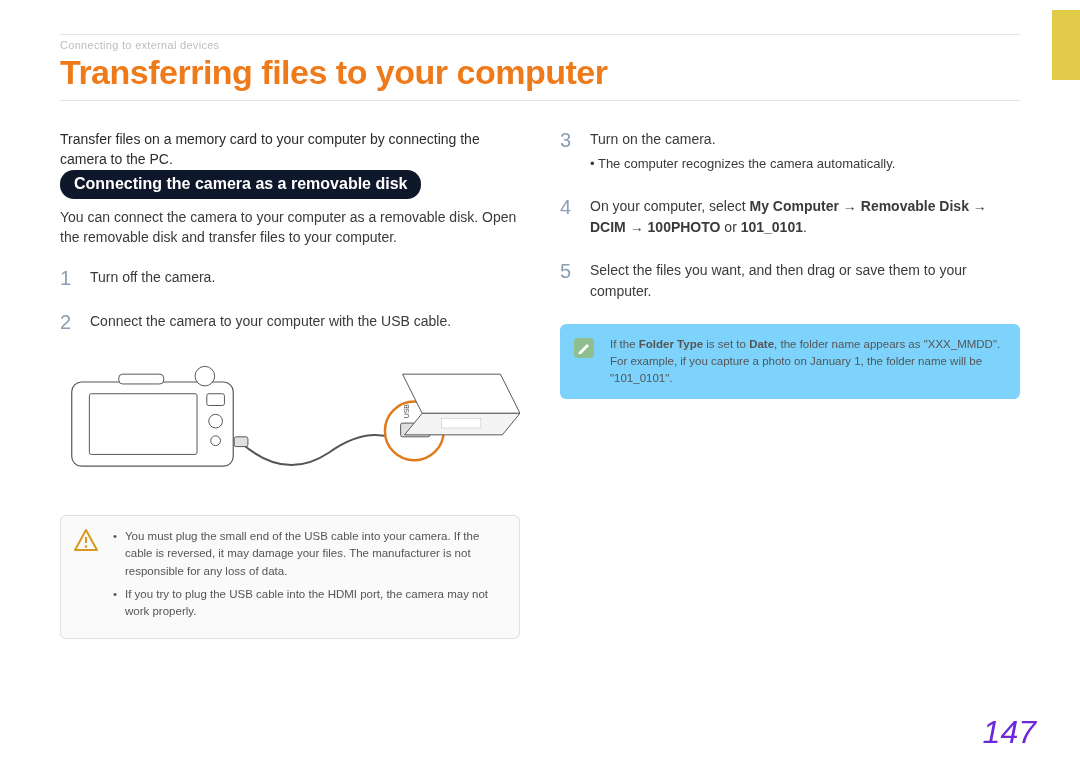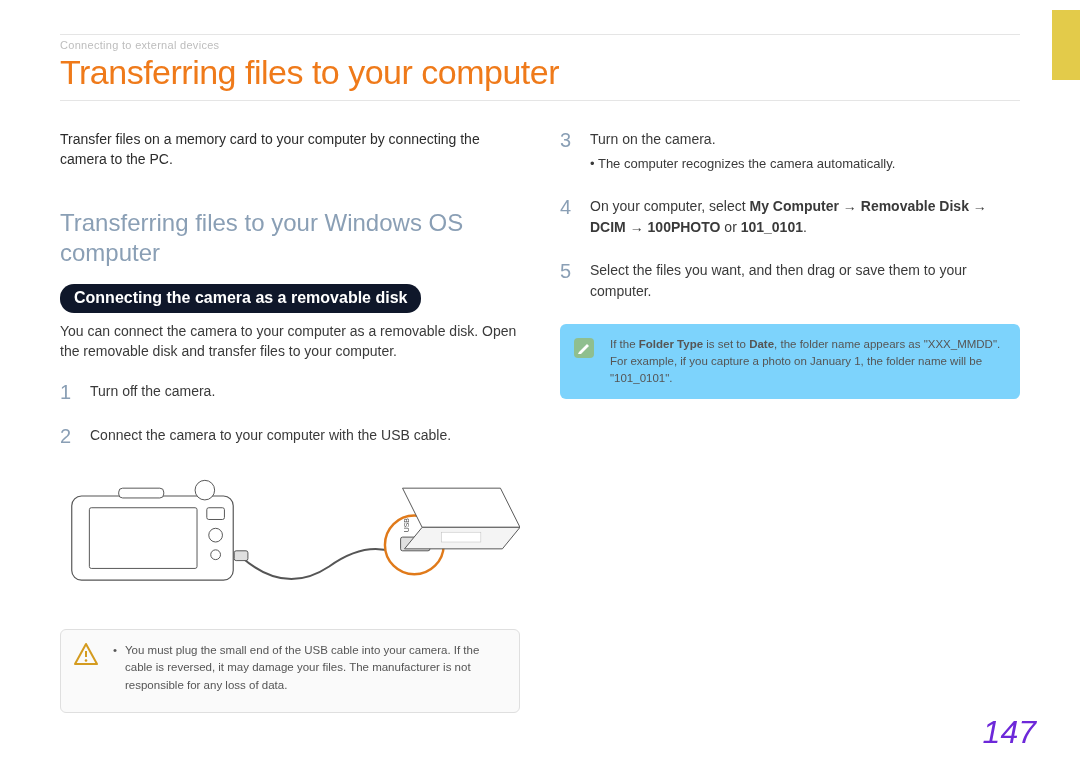--- a/index.html
+++ b/index.html
@@ -25,21 +25,21 @@
     font-size: 11px;
     letter-spacing: .3px;
   }
   .hrule {
     height: 1px; background: #e5e5e5;
     margin-bottom: 4px;
   }
   .hrule2 { margin-top: 6px; }
   h1.title {
     color: #ef7a1a;
-    font-weight: 400;
+    font-weight: 700;
     font-size: 34px;
     letter-spacing: -.5px;
     margin-top: 2px;
     margin-bottom: 8px;
   }
   .cols {
     display: flex;
     gap: 40px;
     margin-top: 28px;
   }
@@ -140,21 +140,20 @@
   <div class="hrule"></div>
   <div class="chapter">Connecting to external devices</div>
   <h1 class="title">Transferring files to your computer</h1>
   <div class="hrule hrule2"></div>
 
   <div class="cols">
 
     <div class="col">
       <p class="intro">Transfer files on a memory card to your computer by connecting the camera to the PC.</p>
 
-      <h2 class="subhead">Transferring files to your Windows OS computer</h2>
 
       <span class="pill">Connecting the camera as a removable disk</span>
       <p class="body-p">You can connect the camera to your computer as a removable disk. Open the removable disk and transfer files to your computer.</p>
 
       <ol class="steps">
         <li>
           <span class="step-num">1</span>
           <span>Turn off the camera.</span>
         </li>
         <li>
@@ -196,20 +195,21 @@
       </svg>
 
       <div class="callout">
         <svg class="ico" width="26" height="24" viewBox="0 0 26 24">
           <path d="M13 2 L24 22 L2 22 Z" fill="none" stroke="#d49b1f" stroke-width="2" stroke-linejoin="round"></path>
           <line x1="13" y1="9" x2="13" y2="15" stroke="#d49b1f" stroke-width="2"></line>
           <circle cx="13" cy="18.5" r="1.3" fill="#d49b1f"></circle>
         </svg>
         <ul>
           <li>You must plug the small end of the USB cable into your camera. If the cable is reversed, it may damage your files. The manufacturer is not responsible for any loss of data.</li>
+          <li>If you try to plug the USB cable into the HDMI port, the camera may not work properly.</li>
         </ul>
       </div>
     </div>
 
     <div class="col">
       <ol class="steps" style="margin-top:0">
         <li>
           <span class="step-num">3</span>
           <div>
             <span>Turn on the camera.</span>

